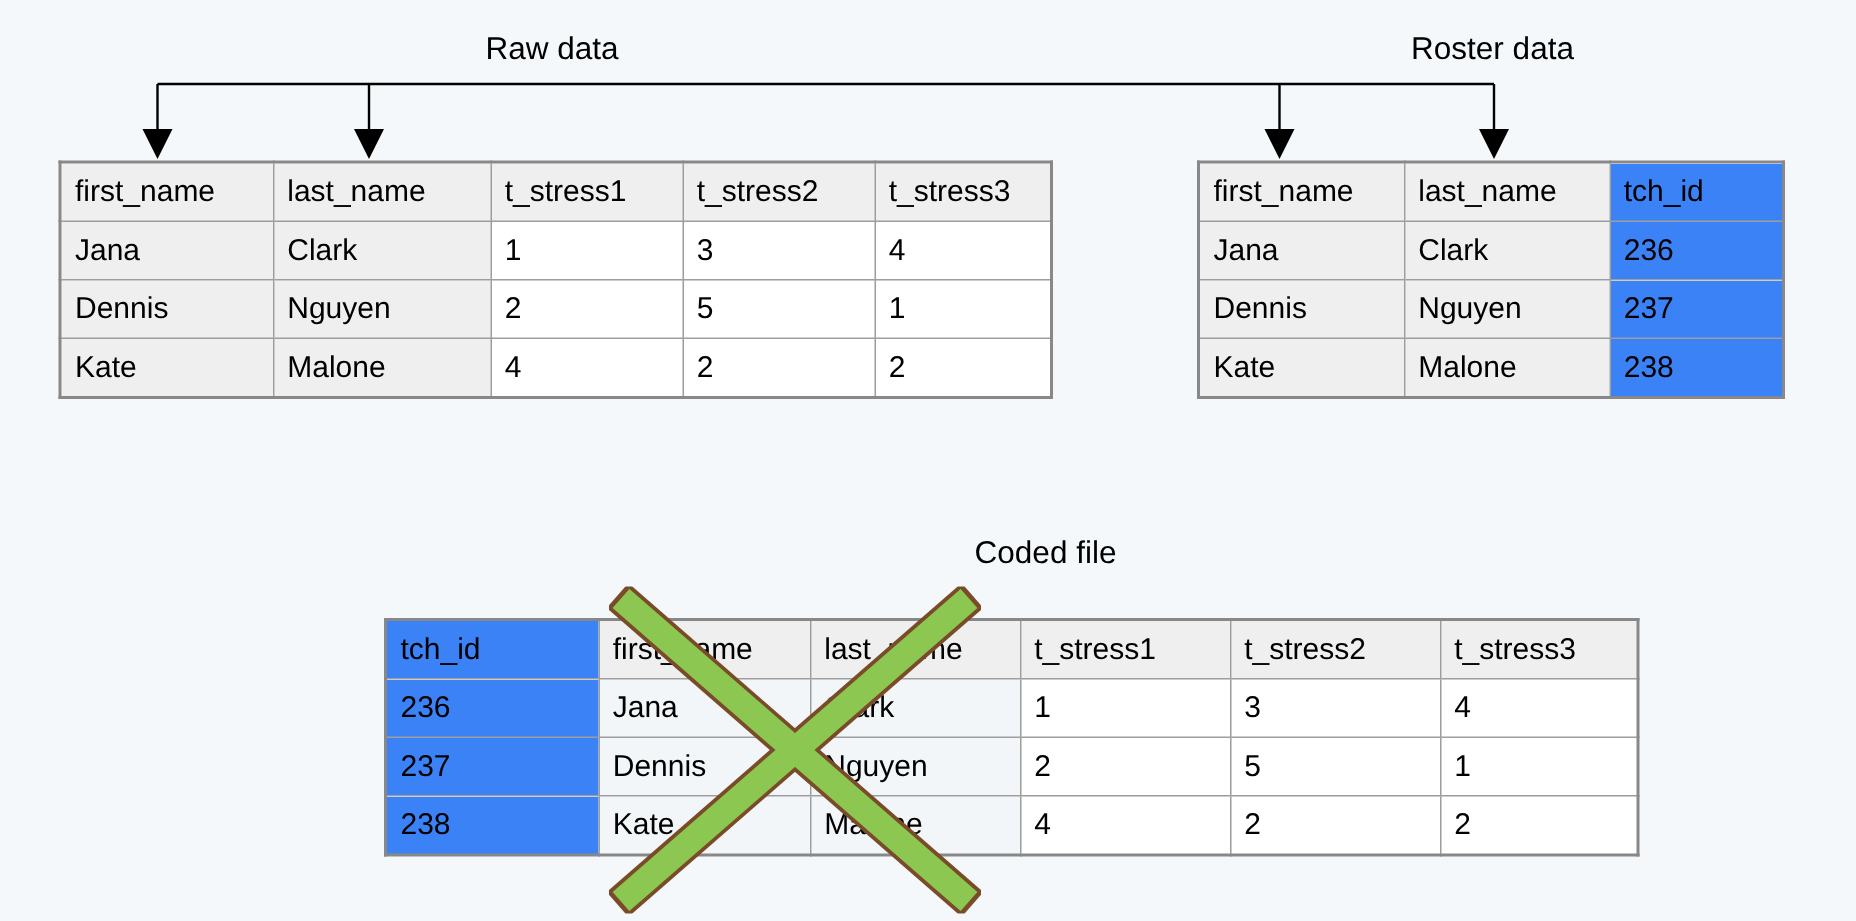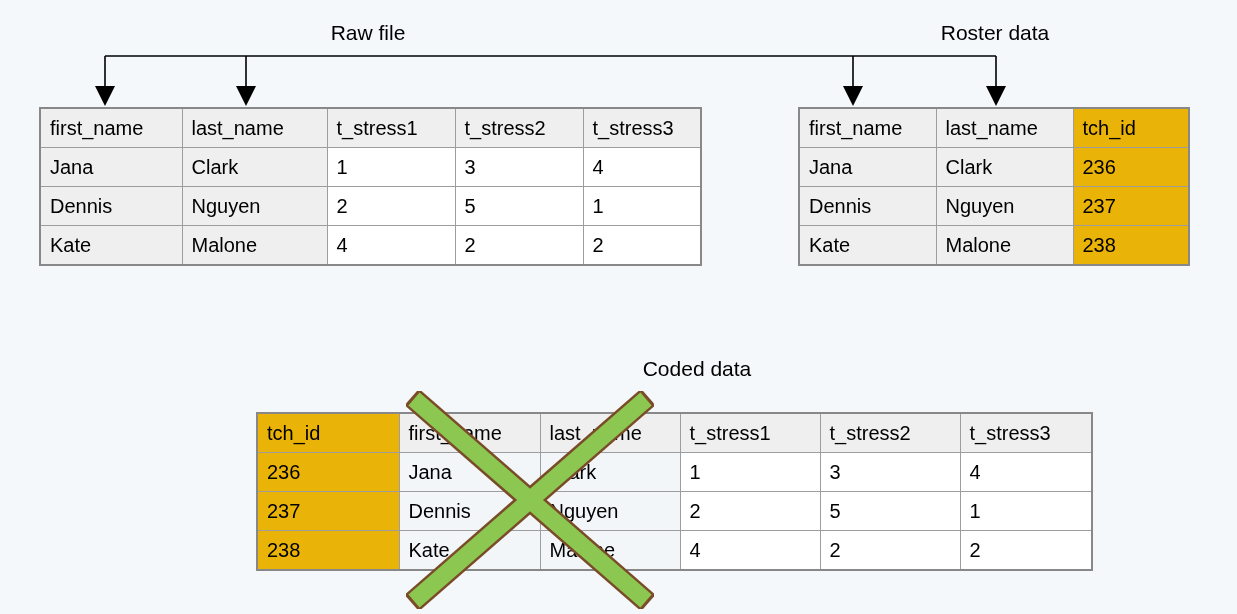--- a/index.html
+++ b/index.html
@@ -31,32 +31,32 @@
     height:38px;
     padding:0 4px 0 9px;
     text-align:left;
     font-weight:normal;
     vertical-align:middle;
     overflow:hidden;
     white-space:nowrap;
   }
   .c-hdr{background:#efefef;}
   .c-gray{background:#efefef;}
-  .c-dark{background:#eab308;}
+  .c-dark{background:#3b82f6;}
   .c-pale{background:#f2f6f8;}
   .c-white{background:#ffffff;}
 </style>
 </head>
 <body>
 
 <div id="canvas">
 
-  <div class="diagram-label" style="left:368px;top:21px;">Raw file</div>
+  <div class="diagram-label" style="left:368px;top:21px;">Raw data</div>
   <div class="diagram-label" style="left:995px;top:21px;">Roster data</div>
-  <div class="diagram-label" style="left:697px;top:357px;">Coded data</div>
+  <div class="diagram-label" style="left:697px;top:357px;">Coded file</div>
 
   <svg class="overlay" width="1237" height="614" viewBox="0 0 1237 614">
     <path d="M105 56 H996 M105 56 V88 M246 56 V88 M853 56 V88 M996 56 V88" fill="none" stroke="#000" stroke-width="1.6"></path>
     <polygon points="95,86 115,86 105,106" fill="#000"></polygon>
     <polygon points="236,86 256,86 246,106" fill="#000"></polygon>
     <polygon points="843,86 863,86 853,106" fill="#000"></polygon>
     <polygon points="986,86 1006,86 996,106" fill="#000"></polygon>
   </svg>
 
   <table class="dt" style="left:39px;top:107px;width:661px;">

